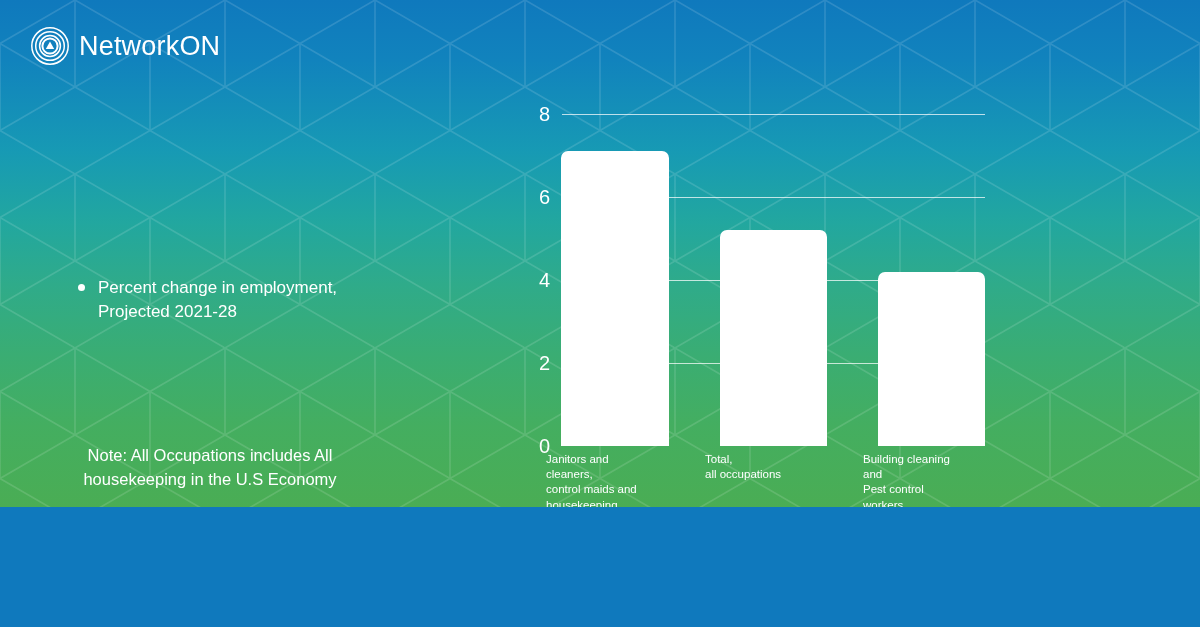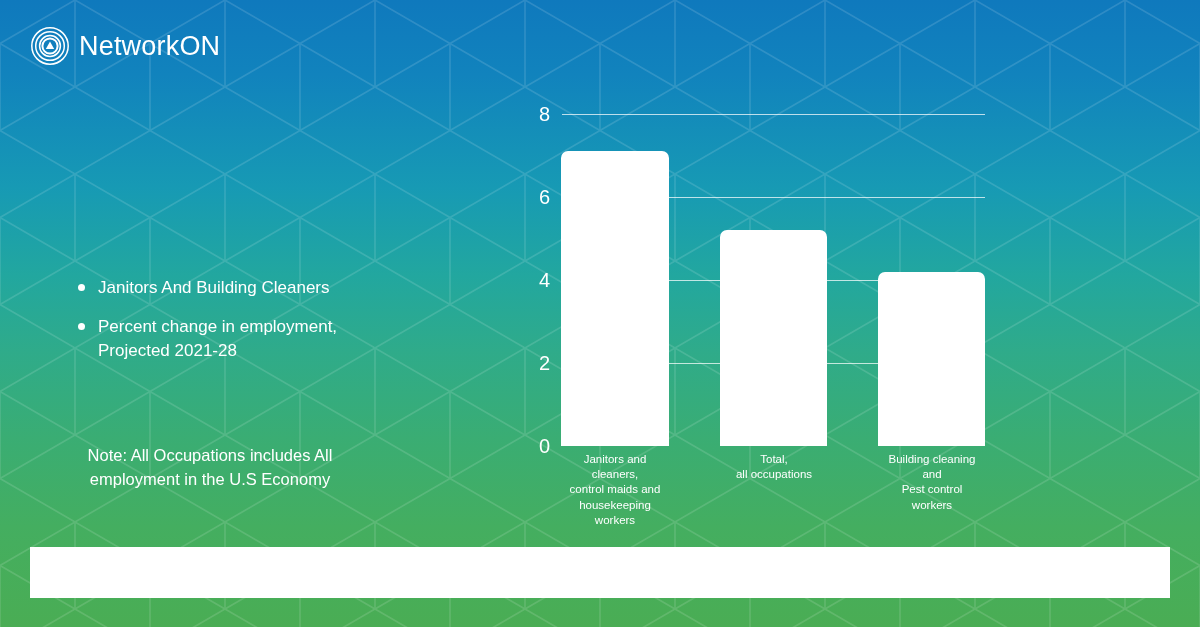--- a/index.html
+++ b/index.html
@@ -6,21 +6,21 @@
   html,body { width:1200px; height:627px; }
   body {
     font-family:"Liberation Sans", sans-serif;
     background:#0f79bd;
     overflow:hidden;
     position:relative;
   }
 
   #stage {
     position:absolute; inset:0;
-    width:1200px; height:627px;
+    width:1200px; height:507px;
     overflow:hidden;
     background:linear-gradient(180deg,
         #0f79bd 0%,
         #1183bd 12%,
         #179ab4 30%,
         #22a79f 44%,
         #2fab8a 56%,
         #3aad73 70%,
         #44ae60 84%,
         #4aad54 100%);
@@ -117,21 +117,21 @@
     background:#ffffff;
     border-radius:7px 7px 0 0;
   }
 
   .xlabel {
     position:absolute;
     color:#ffffff;
     font-size:11.5px;
     font-weight:300;
     line-height:1.32;
-    text-align:center;
+    text-align:left;
   }
 
   
   #footer-band {
     position:absolute;
     left:30px; top:547px;
     width:1140px; height:51px;
     background:#ffffff;
   }
 </style>
@@ -163,29 +163,25 @@
     </svg>
     <span class="wordmark">NetworkON</span>
   </div>
 
   <div id="left">
 
 
     <ul id="bullets">
       <li>
         <span class="dot"></span>
-        <span>Janitors And Building Cleaners</span>
-      </li>
-      <li>
-        <span class="dot"></span>
         <span>Percent change in employment, Projected 2021-28</span>
       </li>
     </ul>
 
-    <div id="note">Note: All Occupations includes All employment in the U.S Economy</div>
+    <div id="note">Note: All Occupations includes All housekeeping in the U.S Economy</div>
   </div>
 
   <div id="chart">
 
     <div class="gridline" style="top:19px;"></div>
     <div class="gridline" style="top:102px;"></div>
     <div class="gridline" style="top:185px;"></div>
     <div class="gridline" style="top:268px;"></div>
 
     <div class="ylabel" style="top:19px;">8</div>

